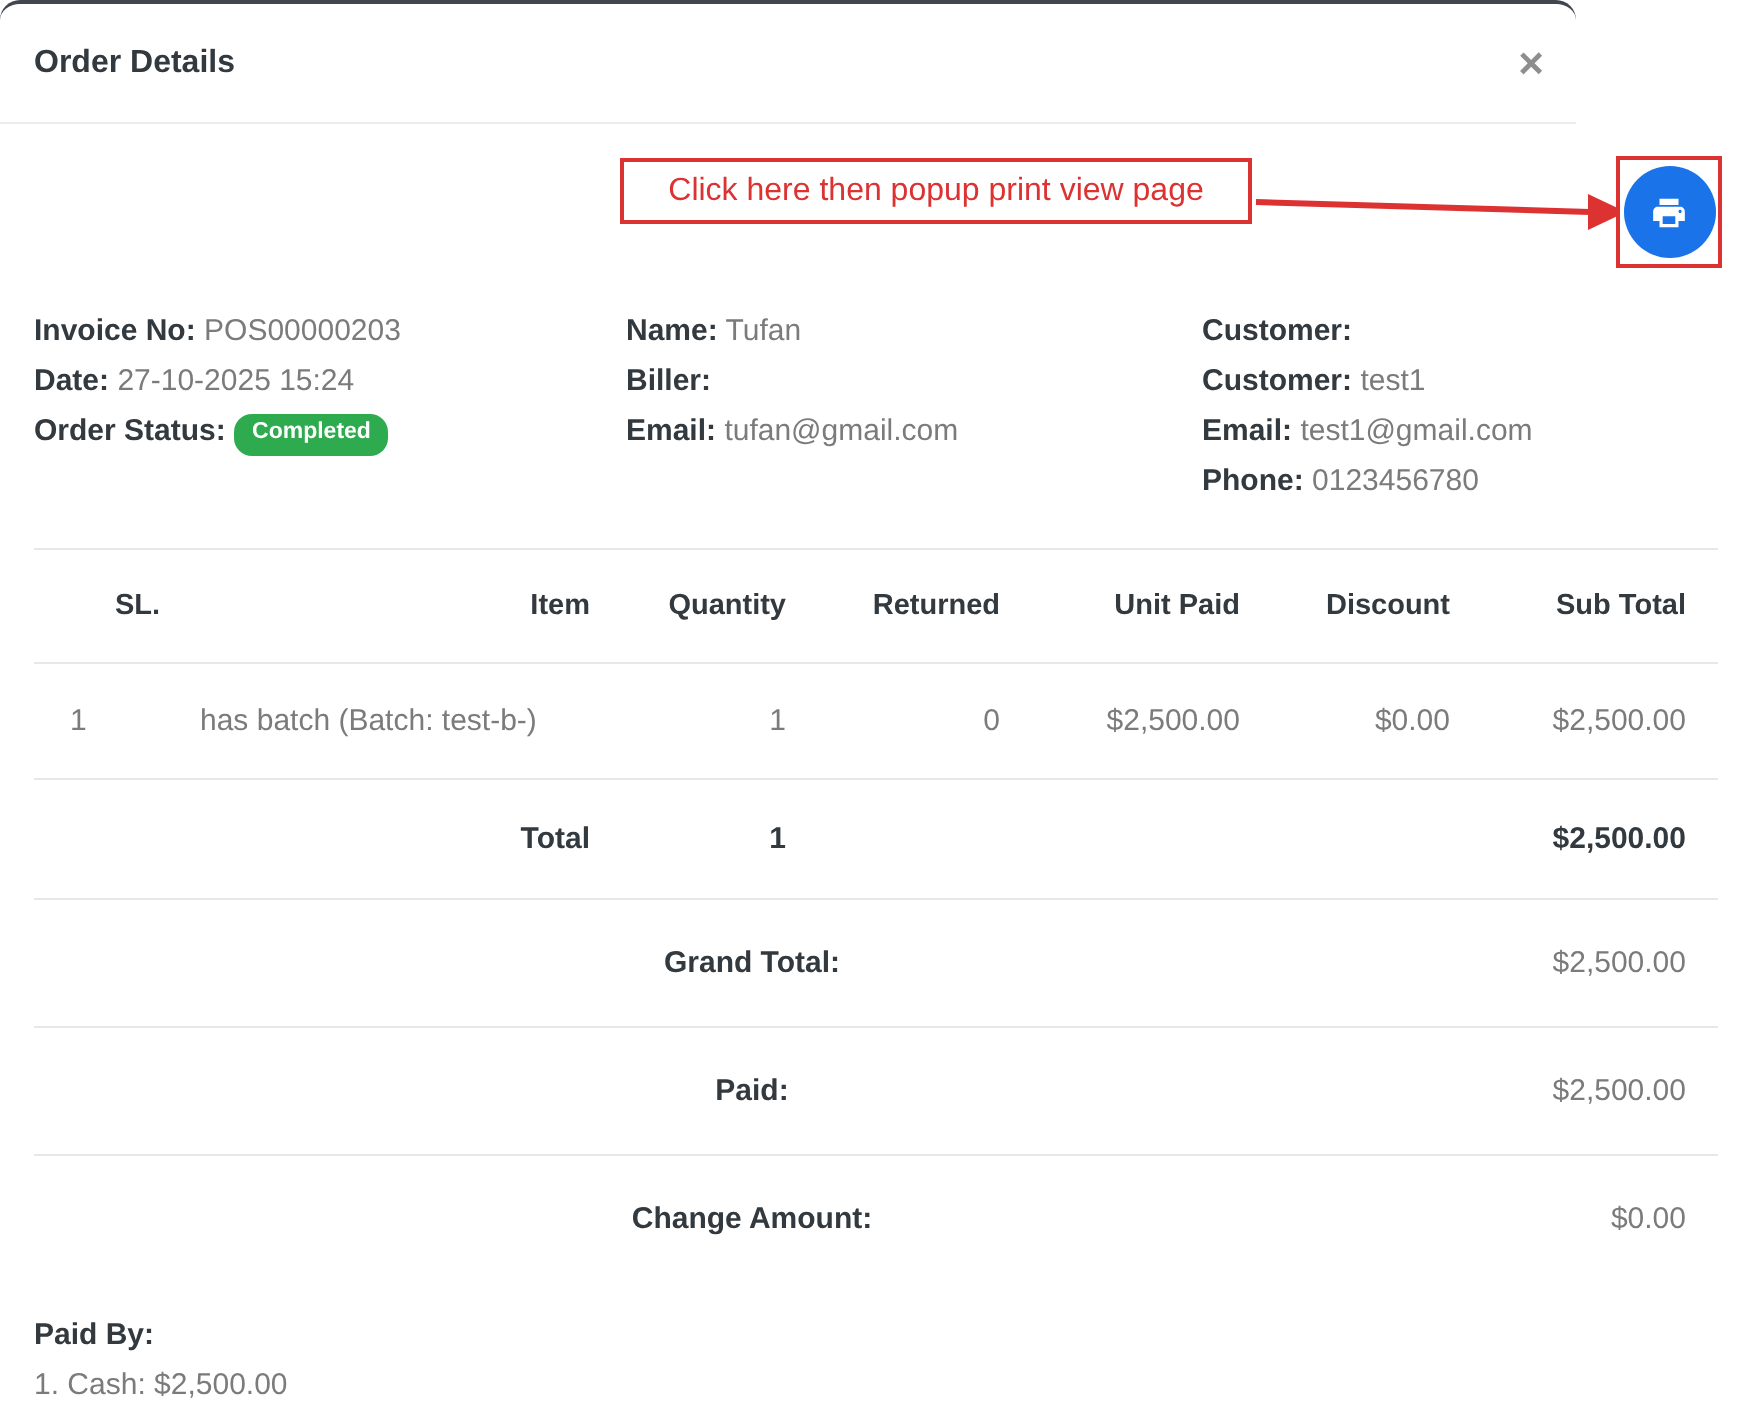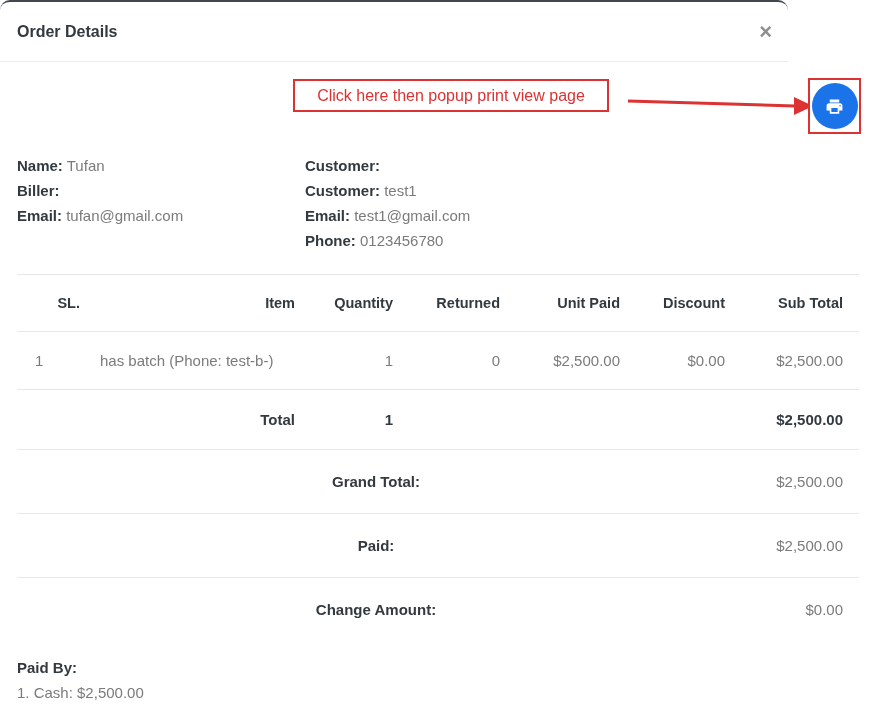--- a/index.html
+++ b/index.html
@@ -29,21 +29,21 @@
   }
   .modal-title{font-size:16px;font-weight:700;color:var(--dark);}
   .close-btn{
     position:absolute;right:16px;top:19px;border:0;background:none;
     font-size:22px;line-height:1;font-weight:700;color:#8e8e8e;cursor:pointer;
     padding:0;font-family:inherit;
   }
   
   .toolbar-spacer{height:86px;}
   .annotation-box{
-    position:absolute;left:293px;top:77px;width:316px;height:33px;
+    position:absolute;left:310px;top:77px;width:316px;height:33px;
     border:2px solid var(--annotation-red);color:var(--annotation-red);
     display:flex;align-items:center;justify-content:center;
     font-size:16px;background:#fff;
   }
   .annotation-arrow{position:absolute;left:627px;top:90px;}
   .print-highlight{
     position:absolute;left:808px;top:76px;width:53px;height:56px;
     border:2px solid var(--annotation-red);
     display:flex;align-items:center;justify-content:center;background:#fff;
   }
@@ -129,20 +129,34 @@
   <div class="print-highlight">
     <button class="print-btn">
       <svg width="19" height="19" viewBox="0 0 24 24" fill="#ffffff">
         <path d="M19 8H5c-1.66 0-3 1.34-3 3v6h4v4h12v-4h4v-6c0-1.66-1.34-3-3-3zm-3 11H8v-5h8v5zm3-7c-.55 0-1-.45-1-1s.45-1 1-1 1 .45 1 1-.45 1-1 1zm-1-9H6v4h12V3z"></path>
       </svg>
     </button>
   </div>
 
   <div class="info-row">
 
+    <div class="info-col1">
+      <div>
+        <b>Invoice No:</b>
+        <span class="val">POS00000203</span>
+      </div>
+      <div>
+        <b>Date:</b>
+        <span class="val">27-10-2025 15:24</span>
+      </div>
+      <div>
+        <b>Order Status:</b>
+        <span class="badge">Completed</span>
+      </div>
+    </div>
 
     <div class="info-col2">
       <div>
         <b>Name:</b>
         <span class="val">Tufan</span>
       </div>
       <div><b>Biller:</b></div>
       <div>
         <b>Email:</b>
         <span class="val">tufan@gmail.com</span>
@@ -184,21 +198,21 @@
         <th>Quantity</th>
         <th>Returned</th>
         <th>Unit Paid</th>
         <th>Discount</th>
         <th class="last">Sub Total</th>
       </tr>
     </thead>
     <tbody>
       <tr class="data-row">
         <td class="left sl">1</td>
-        <td class="left">has batch (Phone: test-b-)</td>
+        <td class="left">has batch (Batch: test-b-)</td>
         <td>1</td>
         <td>0</td>
         <td>$2,500.00</td>
         <td>$0.00</td>
         <td class="last">$2,500.00</td>
       </tr>
       <tr class="total-row">
         <td></td>
         <td>Total</td>
         <td>1</td>

